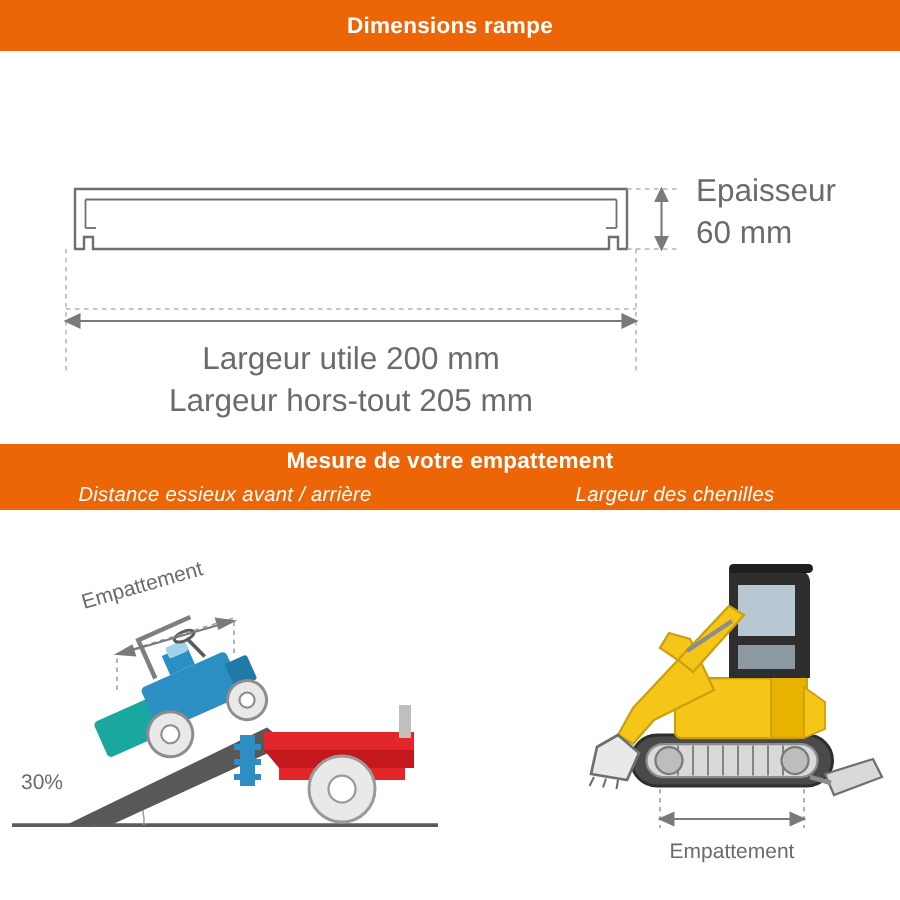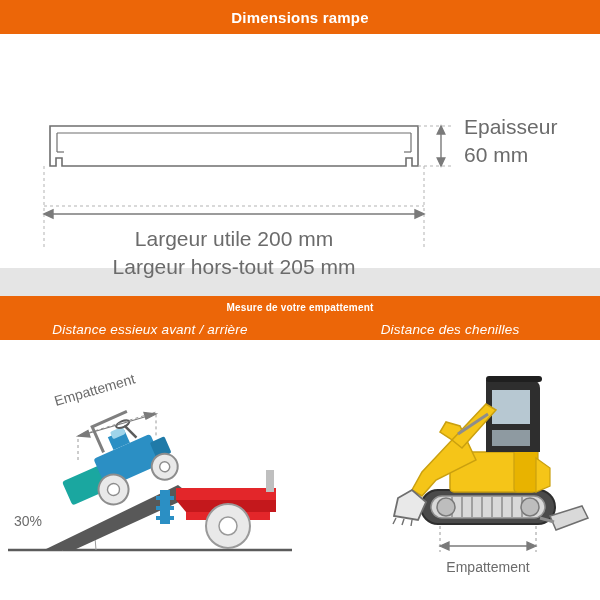--- a/index.html
+++ b/index.html
@@ -23,35 +23,35 @@
     background: #ec6608;
     color: #ffffff;
     font-weight: bold;
     font-size: 15px;
     display: flex;
     align-items: center;
     justify-content: center;
     letter-spacing: 0.2px;
   }
   #bar-top { top: 0; height: 34px; }
-  #bar-mid { top: 296px; height: 22px; font-size: 10px; }
+  #bar-mid { top: 296px; height: 22px; font-size: 15px; }
   #bar-sub { top: 318px; height: 22px; background: #ec6608; font-style: italic; }
   #bar-sub .sub-cell {
     flex: 1 1 50%;
     text-align: center;
     color: #ffffff;
     font-weight: normal;
     font-size: 13.5px;
   }
 
   
   #top-drawing {
     position: absolute;
     top: 34px; left: 0;
-    width: 600px; height: 234px;
+    width: 600px; height: 262px;
     background: #ffffff;
   }
   #top-drawing svg { display: block; }
 
   .dim-text {
     font-family: "Liberation Sans", sans-serif;
     fill: #6b6b6b;
   }
 
   
@@ -129,21 +129,21 @@
       <text class="dim-text" x="234" y="240" font-size="21" text-anchor="middle">Largeur hors-tout 205 mm</text>
     </svg>
   </div>
 
   <div id="bar-mid" class="bar">
     <span>Mesure de votre empattement</span>
   </div>
 
   <div id="bar-sub" class="bar">
     <span class="sub-cell">Distance essieux avant / arrière</span>
-    <span class="sub-cell">Distance des chenilles</span>
+    <span class="sub-cell">Largeur des chenilles</span>
   </div>
 
   <div id="divider"></div>
 
   <div id="panels">
 
     <div class="panel">
       <svg width="300" height="260" viewBox="0 0 300 260" xmlns="http://www.w3.org/2000/svg">
 
         <line x1="8" y1="210" x2="292" y2="210" stroke="#5b5b5b" stroke-width="2.5"></line>

